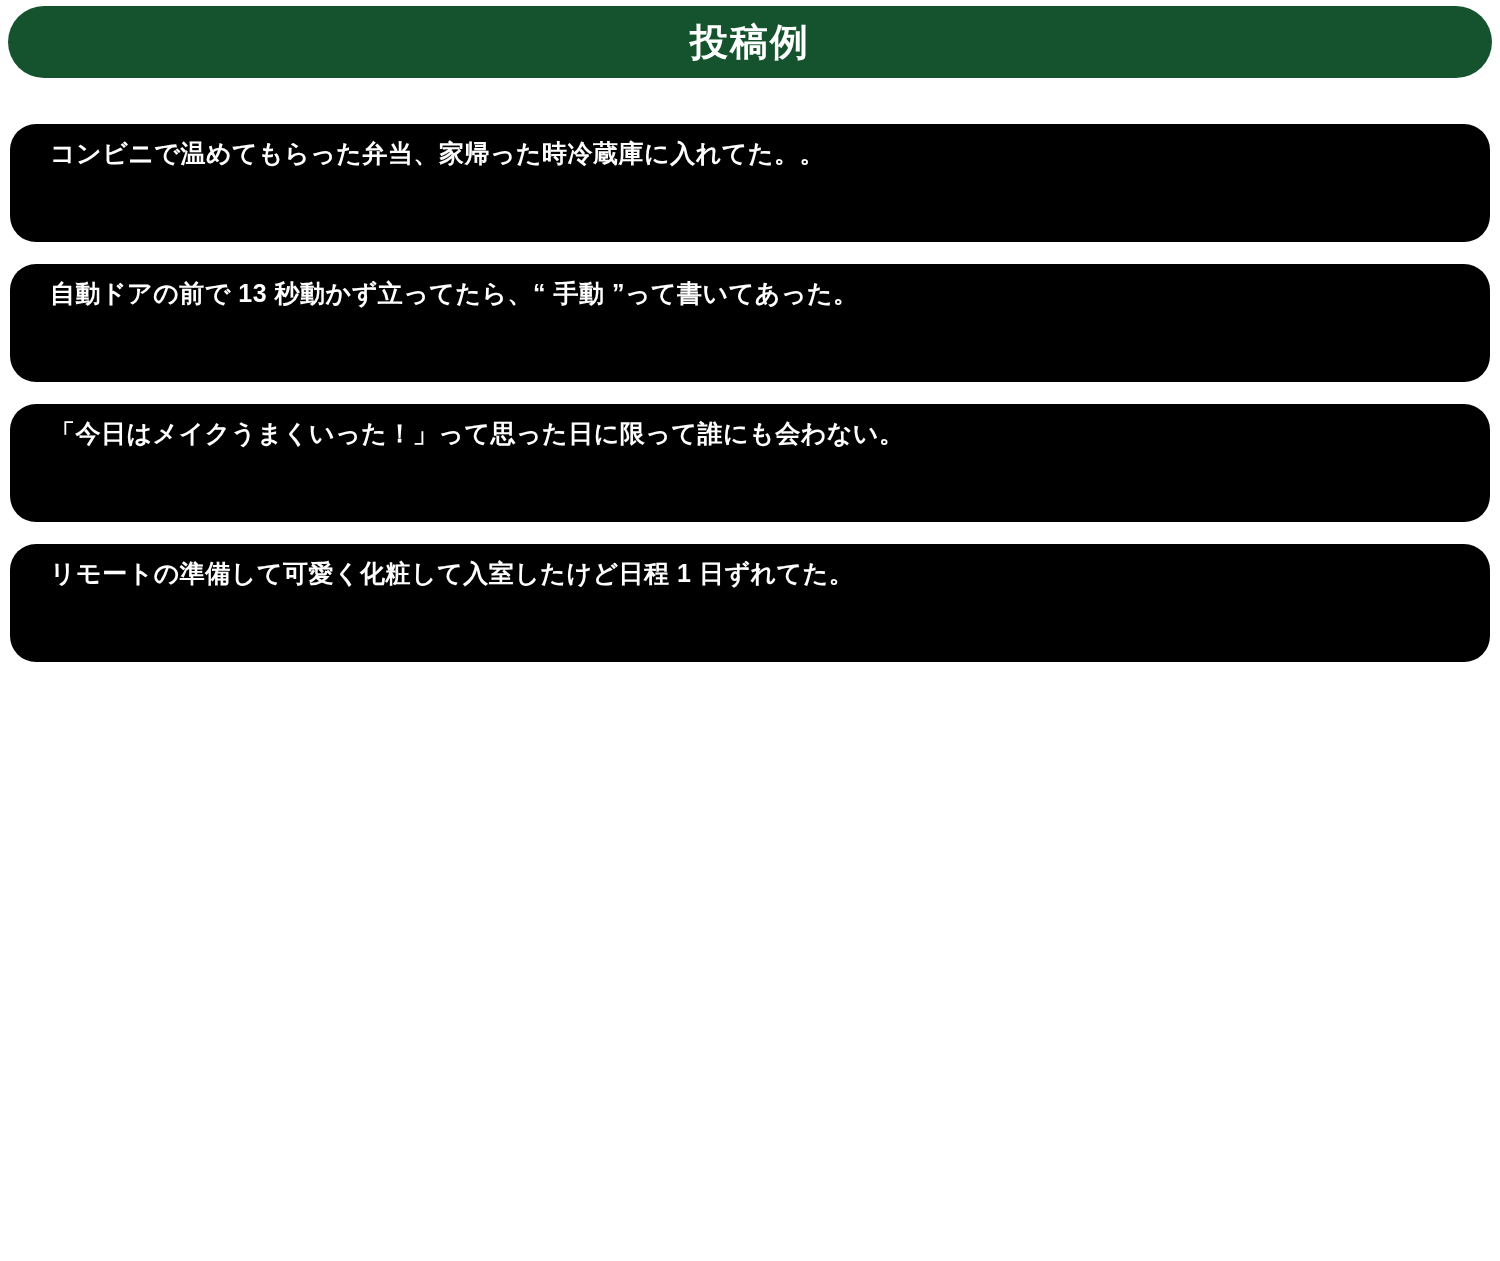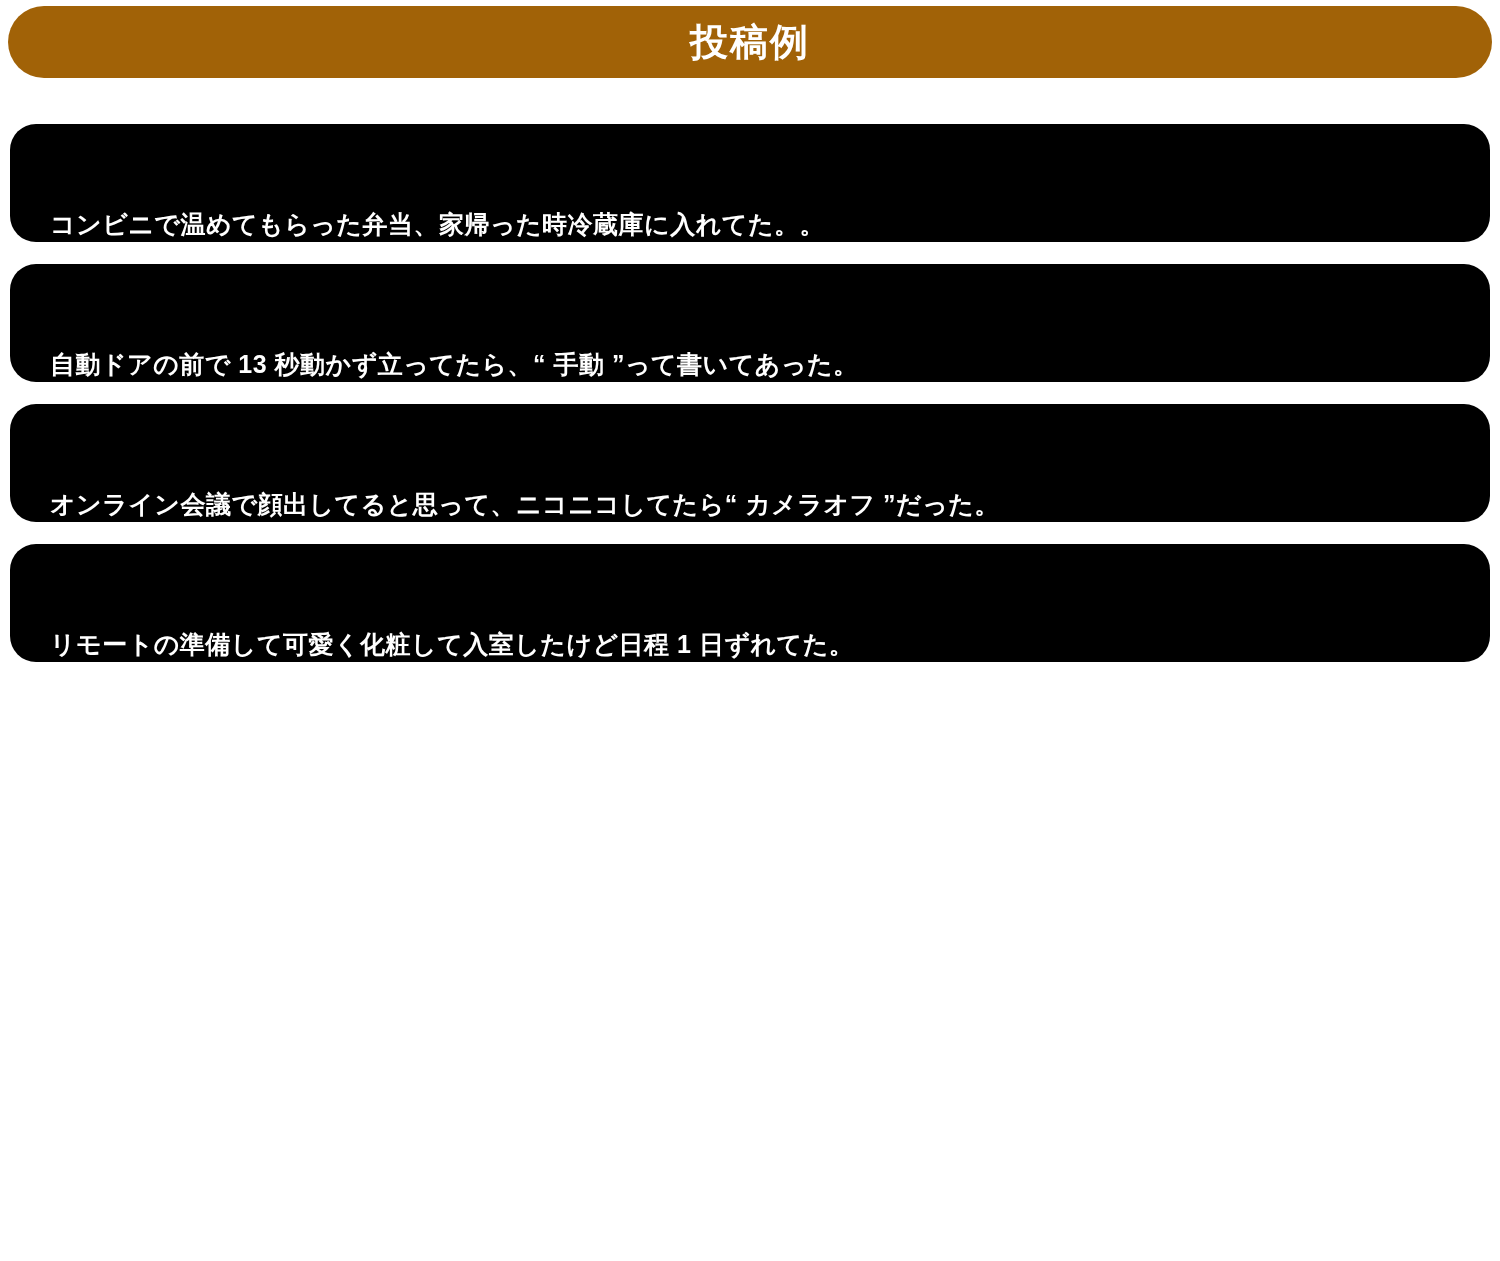--- a/index.html
+++ b/index.html
@@ -15,21 +15,21 @@
   }
   .page {
     width: 1500px;
     height: 1261px;
     position: relative;
     box-sizing: border-box;
   }
   .header {
     margin: 6px 8px 0 8px;
     height: 72px;
-    background: #a16207;
+    background: #14532d;
     border-radius: 36px;
     display: flex;
     align-items: center;
     justify-content: center;
   }
   .header-title {
     color: #ffffff;
     font-size: 38px;
     font-weight: bold;
     letter-spacing: 2px;
@@ -39,23 +39,23 @@
     margin: 0;
     padding: 0;
     list-style: none;
   }
   .card {
     margin: 0 10px 22px 10px;
     height: 118px;
     background: #000000;
     border-radius: 26px;
     display: flex;
-    align-items: flex-end;
+    align-items: flex-start;
     box-sizing: border-box;
-    padding: 0 40px;
+    padding: 12px 40px;
   }
   .card:first-child {
     margin-top: 46px;
   }
   .card-text {
     color: #ffffff;
     font-size: 25px;
     font-weight: bold;
     line-height: 1.4;
     letter-spacing: 0.5px;
@@ -71,20 +71,20 @@
   </div>
 
   <ul class="list">
     <li class="card">
       <span class="card-text">コンビニで温めてもらった弁当、家帰った時冷蔵庫に入れてた。。</span>
     </li>
     <li class="card">
       <span class="card-text">自動ドアの前で 13 秒動かず立ってたら、“ 手動 ”って書いてあった。</span>
     </li>
     <li class="card">
-      <span class="card-text">オンライン会議で顔出してると思って、ニコニコしてたら“ カメラオフ ”だった。</span>
+      <span class="card-text">「今日はメイクうまくいった！」って思った日に限って誰にも会わない。</span>
     </li>
     <li class="card">
       <span class="card-text">リモートの準備して可愛く化粧して入室したけど日程 1 日ずれてた。</span>
     </li>
   </ul>
 
 </div>
 
 </body></html>

